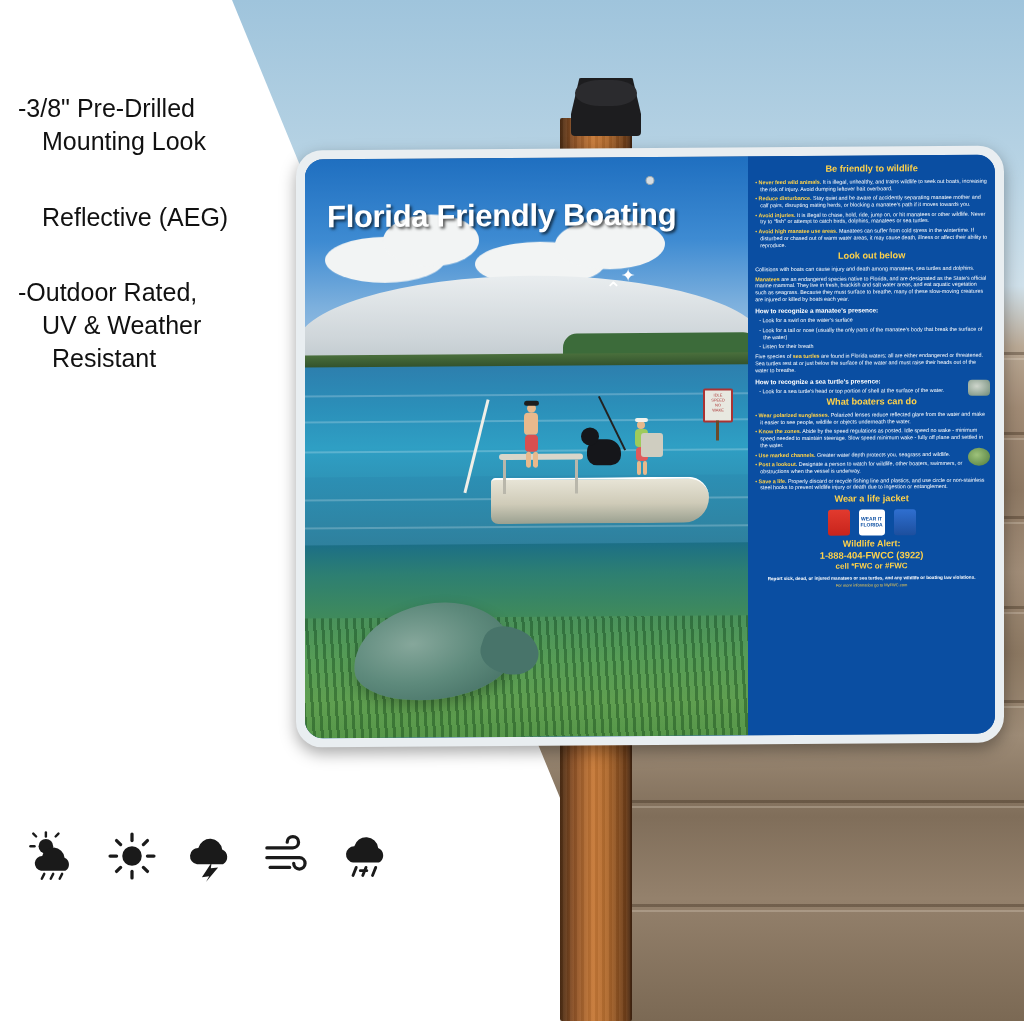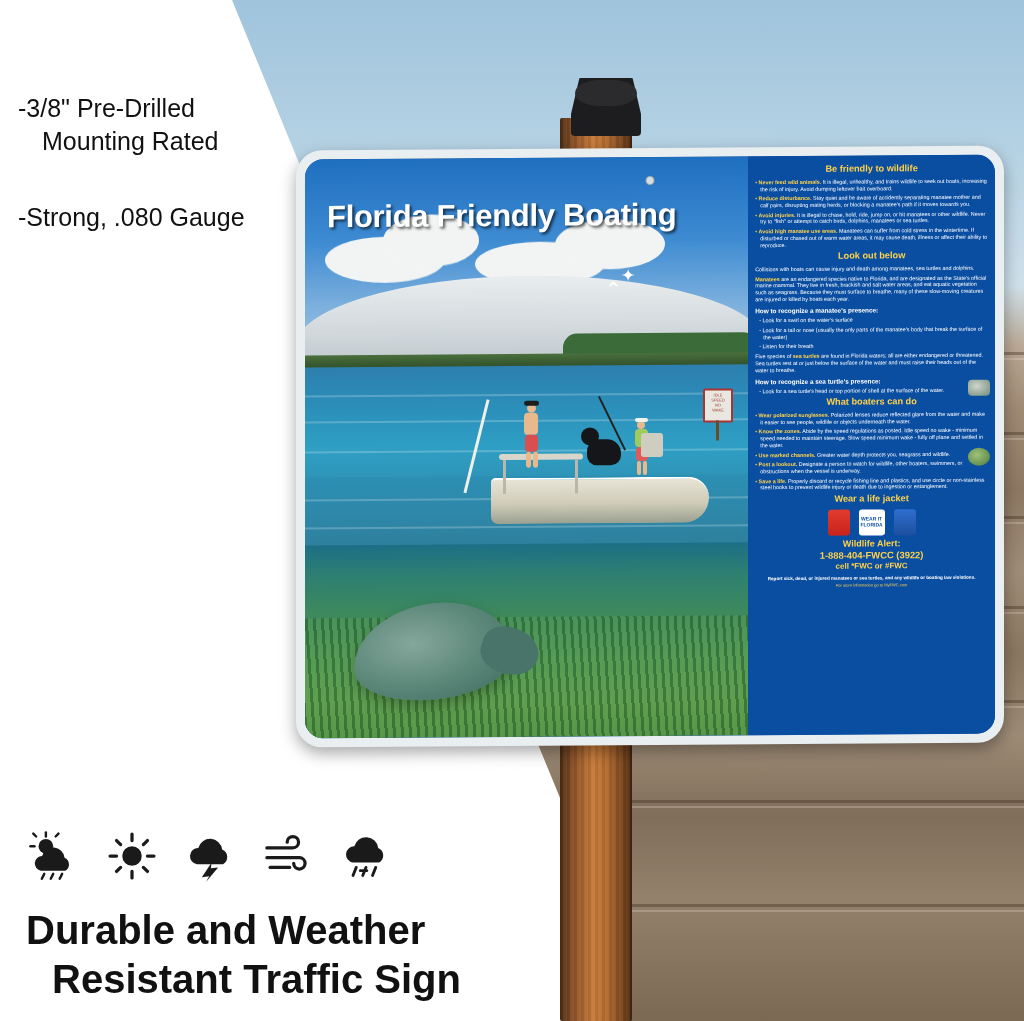--- a/index.html
+++ b/index.html
@@ -275,26 +275,31 @@
 
   <div class="post">
       <div class="post-grain"></div>
     </div>
   <div class="post-cap"></div>
   <div class="post-cap-top"></div>
 
   <div class="bullets">
     <div class="bullet">
       <span class="l">-3/8" Pre-Drilled</span>
-      <span class="l ind1">Mounting Rated</span>
+      <span class="l ind1">Mounting Look</span>
     </div>
     <div class="bullet">
+      <span class="l ind1">Reflective (AEG)</span>
     </div>
     <div class="bullet">
-      <span class="l">-Strong, .080 Gauge</span>
+      <span class="l">-Outdoor Rated,</span>
+      <span class="l ind1">UV &amp; Weather</span>
+      <span class="l ind2">Resistant</span>
+    </div>
+    <div class="bullet">
     </div>
     <div class="bullet">
     </div>
   </div>
 
   <div class="icons-row">
     <svg class="wicon" viewBox="0 0 64 64">
       <circle cx="22" cy="20" r="9" fill="#1a1a1a"></circle>
       <g stroke="#1a1a1a" stroke-width="3" stroke-linecap="round">
         <line x1="22" y1="3" x2="22" y2="8"></line>
@@ -337,24 +342,20 @@
       <path d="M16 40a10 10 0 0 1 1.6-19.9A15 15 0 0 1 47 22a10 10 0 0 1 1 18z" fill="#1a1a1a"></path>
       <g stroke="#1a1a1a" stroke-width="3.5" stroke-linecap="round">
         <line x1="20" y1="46" x2="16" y2="56"></line>
         <line x1="32" y1="46" x2="28" y2="56"></line>
         <line x1="44" y1="46" x2="40" y2="56"></line>
         <line x1="25" y1="50" x2="33" y2="50"></line>
       </g>
     </svg>
   </div>
 
-  <div class="headline">
-    <div>Durable and Weather</div>
-    <div class="l2">Resistant Traffic Sign</div>
-  </div>
 
   <div class="sign">
     <div class="screw"></div>
     <div class="sign-inner">
 
       <div class="scene">
         <div class="sky"></div>
         <div class="cloud" style="left:20px; top:78px; width:120px; height:46px;"></div>
         <div class="cloud" style="left:78px; top:56px; width:96px; height:52px;"></div>
         <div class="cloud" style="left:170px; top:84px; width:130px; height:44px;"></div>

